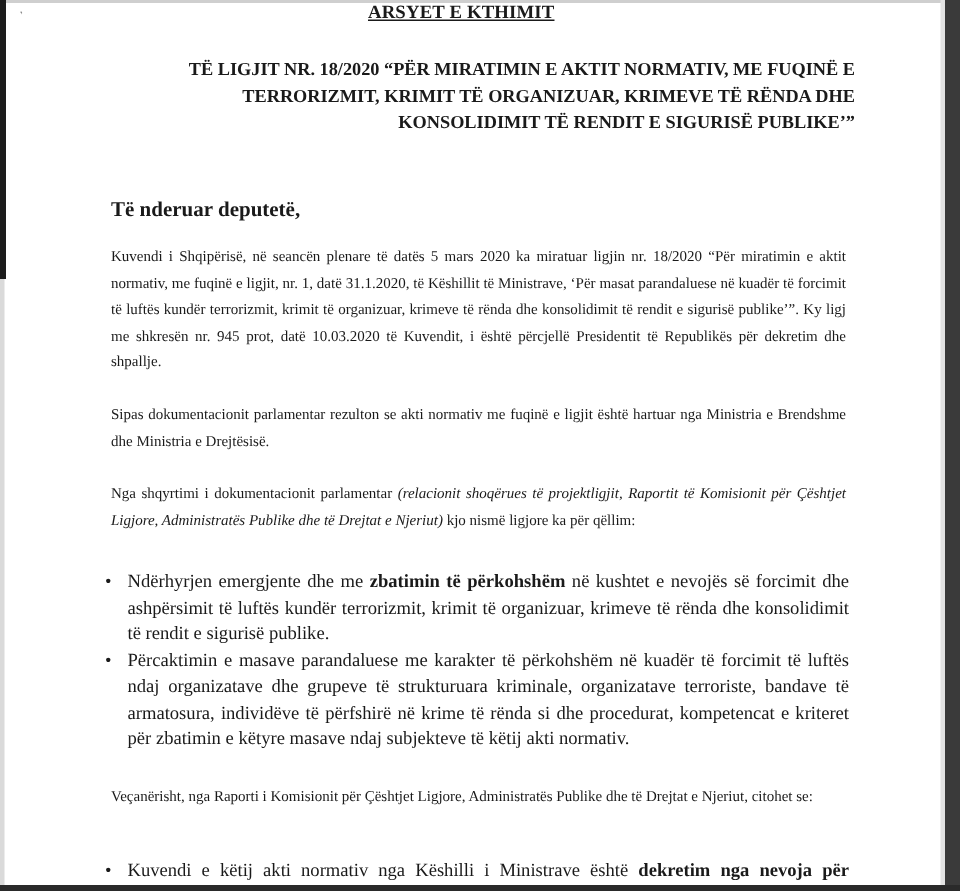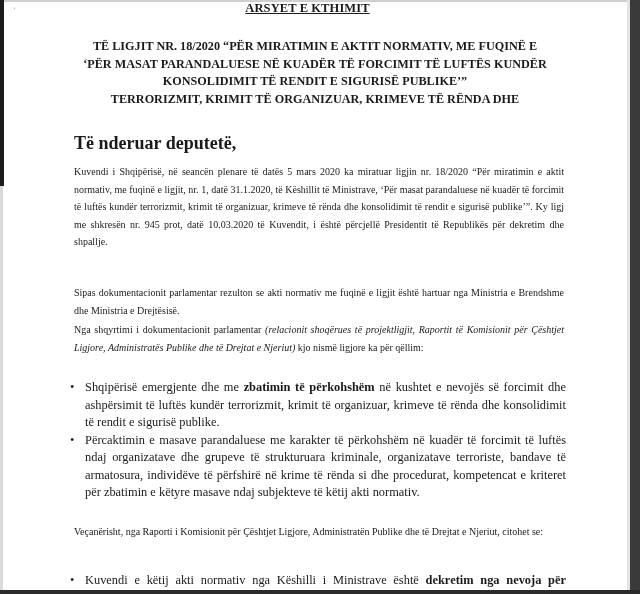--- a/index.html
+++ b/index.html
@@ -72,40 +72,40 @@
       font-weight: bold;
       font-size: 12.5px;
       text-decoration: underline;
       letter-spacing: 0.1px;
     }
     .law-title {
       position: absolute;
       top: 38px;
       left: 60px;
       width: 510px;
-      text-align: center;
+      text-align: right;
       font-weight: bold;
       font-size: 12.2px;
       line-height: 17.5px;
     }
     .law-title div { white-space: nowrap; }
     .body-block {
       position: absolute;
       left: 74px;
       width: 490px;
       font-size: 10px;
       line-height: 17.5px;
       text-align: justify;
     }
     .salutation {
       position: absolute;
       left: 74px;
       top: 133px;
       font-weight: bold;
-      font-size: 18px;
+      font-size: 14px;
     }
     .bold { font-weight: bold; }
     .italic { font-style: italic; }
     .bullet-list {
       position: absolute;
       left: 68px;
       width: 498px;
       margin: 0;
       padding: 0;
       list-style: none;
@@ -130,47 +130,46 @@
 <div class="page">
   <div class="top-edge"></div>
   <div class="left-edge"></div>
   <div class="left-edge-lower"></div>
   <div class="scan-mark">ʼ</div>
 
   <div class="header-title">ARSYET E KTHIMIT</div>
 
   <div class="law-title">
     <div>TË LIGJIT NR. 18/2020 “PËR MIRATIMIN E AKTIT NORMATIV, ME FUQINË E</div>
-    <div>‘PËR MASAT PARANDALUESE NË KUADËR TË FORCIMIT TË LUFTËS KUNDËR</div>
+    <div>TERRORIZMIT, KRIMIT TË ORGANIZUAR, KRIMEVE TË RËNDA DHE</div>
     <div>KONSOLIDIMIT TË RENDIT E SIGURISË PUBLIKE’”</div>
-    <div>TERRORIZMIT, KRIMIT TË ORGANIZUAR, KRIMEVE TË RËNDA DHE</div>
   </div>
 
   <div class="salutation">Të nderuar deputetë,</div>
 
   <div class="body-block" style="top: 163px;">Kuvendi i Shqipërisë, në seancën plenare të datës 5 mars 2020 ka miratuar ligjin nr. 18/2020 “Për miratimin e aktit normativ, me fuqinë e ligjit, nr. 1, datë 31.1.2020, të Këshillit të Ministrave, ‘Për masat parandaluese në kuadër të forcimit të luftës kundër terrorizmit, krimit të organizuar, krimeve të rënda dhe konsolidimit të rendit e sigurisë publike’”. Ky ligj me shkresën nr. 945 prot, datë 10.03.2020 të Kuvendit, i është përcjellë Presidentit të Republikës për dekretim dhe shpallje.</div>
 
-  <div class="body-block" style="top: 284px;">Sipas dokumentacionit parlamentar rezulton se akti normativ me fuqinë e ligjit është hartuar nga Ministria e Brendshme dhe Ministria e Drejtësisë.</div>
+  <div class="body-block" style="top: 268px;">Sipas dokumentacionit parlamentar rezulton se akti normativ me fuqinë e ligjit është hartuar nga Ministria e Brendshme dhe Ministria e Drejtësisë.</div>
 
   <div class="body-block" style="top: 321px;">
     <span>Nga shqyrtimi i dokumentacionit parlamentar </span><span class="italic">(relacionit shoqërues të projektligjit, Raportit të Komisionit për Çështjet Ligjore, Administratës Publike dhe të Drejtat e Njeriut)</span><span> kjo nismë ligjore ka për qëllim:</span>
   </div>
 
   <ul class="bullet-list" style="top: 379px;">
     <li>
       <span class="dot">•</span>
-      <span>Shqipërisë emergjente dhe me </span><span class="bold">zbatimin të përkohshëm</span><span> në kushtet e nevojës së forcimit dhe ashpërsimit të luftës kundër terrorizmit, krimit të organizuar, krimeve të rënda dhe konsolidimit të rendit e sigurisë publike.</span>
+      <span>Ndërhyrjen emergjente dhe me </span><span class="bold">zbatimin të përkohshëm</span><span> në kushtet e nevojës së forcimit dhe ashpërsimit të luftës kundër terrorizmit, krimit të organizuar, krimeve të rënda dhe konsolidimit të rendit e sigurisë publike.</span>
     </li>
     <li>
       <span class="dot">•</span>
       <span>Përcaktimin e masave parandaluese me karakter të përkohshëm në kuadër të forcimit të luftës ndaj organizatave dhe grupeve të strukturuara kriminale, organizatave terroriste, bandave të armatosura, individëve të përfshirë në krime të rënda si dhe procedurat, kompetencat e kriteret për zbatimin e këtyre masave ndaj subjekteve të këtij akti normativ.</span>
     </li>
   </ul>
 
-  <div class="body-block" style="top: 523px;">Veçanërisht, nga Raporti i Komisionit për Çështjet Ligjore, Administratën Publike dhe të Drejtat e Njeriut, citohet se:</div>
+  <div class="body-block" style="top: 523px;">Veçanërisht, nga Raporti i Komisionit për Çështjet Ligjore, Administratës Publike dhe të Drejtat e Njeriut, citohet se:</div>
 
   <ul class="bullet-list" style="top: 572px;">
     <li style="text-align: justify; text-align-last: justify;">
       <span class="dot">•</span>
       <span>Kuvendi e këtij akti normativ nga Këshilli i Ministrave është </span><span class="bold">dekretim nga nevoja për</span>
     </li>
   </ul>
 </div>
 
 <div class="right-edge-inner"></div>

